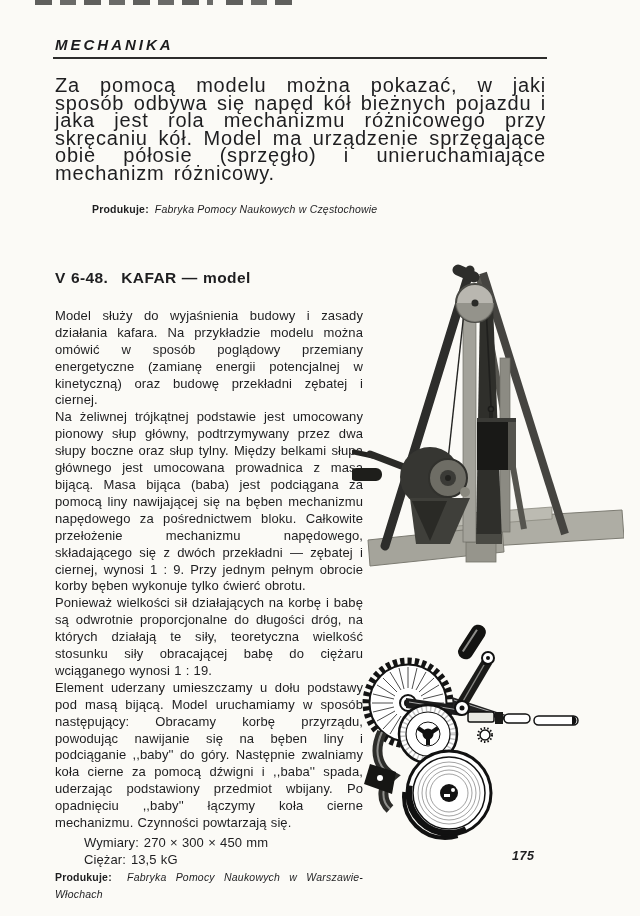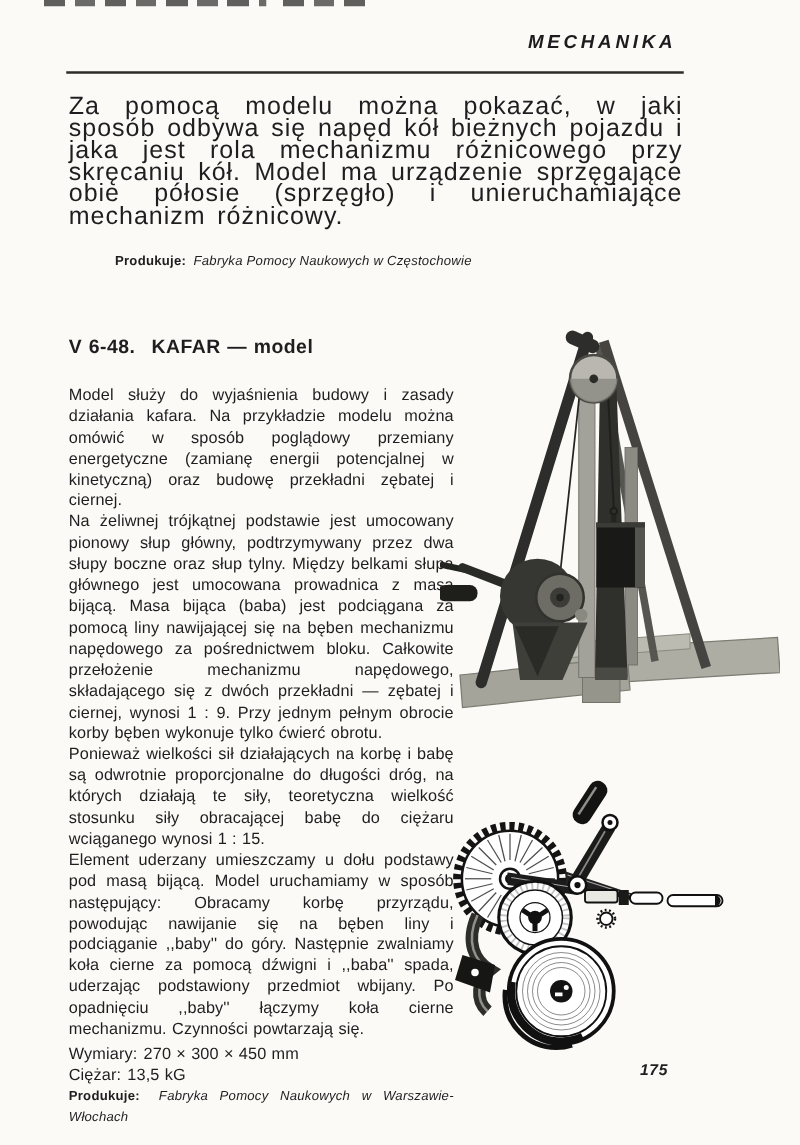--- a/index.html
+++ b/index.html
@@ -7,21 +7,21 @@
     position:relative;width:640px;height:916px;margin:0 auto;
     background:#fbfaf6;color:#1e1e20;overflow:hidden;
     font-family:"Liberation Sans", sans-serif;
   }
   
   .crop-strip{position:absolute;top:0;height:5px;
     background:repeating-linear-gradient(90deg,#5f5f5d 0 17px,rgba(0,0,0,0) 17px 25px,#6a6a68 25px 41px,rgba(0,0,0,0) 41px 49px);}
   .crop-a{left:35px;width:178px;}
   .crop-b{left:226px;width:70px;}
 
-  .running-head{position:absolute;top:25px;left:55px;width:486px;text-align:right;
+  .running-head{position:absolute;top:36px;left:55px;width:486px;
     font-style:italic;font-weight:bold;font-size:15px;letter-spacing:3px;color:#1c1c1e;}
   .head-rule{position:absolute;top:57px;left:53px;width:494px;height:2px;background:#2c2c2b;border:none;margin:0;}
 
   .intro{position:absolute;top:77px;left:55px;width:491px;
     font-size:20px;line-height:17.6px;text-align:justify;
     letter-spacing:.8px;word-spacing:3px;}
   .intro p{margin:0;}
 
   .producer{font-size:10.5px;letter-spacing:.2px;margin-left:37px;}
   .producer .plabel{font-weight:bold;margin-right:6px;}
@@ -29,21 +29,21 @@
   .producer-1{position:absolute;top:192px;left:55px;width:491px;}
 
   .left-col{position:absolute;top:270px;left:55px;width:308px;
     font-size:13px;line-height:16.9px;text-align:justify;
     letter-spacing:.1px;word-spacing:.5px;}
   .left-col h2{margin:0 0 21px 0;font-size:15.5px;font-weight:bold;letter-spacing:.4px;text-align:left;}
   .left-col h2 .code{margin-right:13px;}
   .left-col p{margin:0;}
   .spec-line{text-align:left;line-height:17.4px;}
   .spec-line .spec-label{margin-right:5px;}
-  .specs{margin-top:2px;}
+  .specs{margin-top:2px;margin-left:29px;}
   .producer-2{margin-top:12px;text-align:justify;-moz-text-align-last:justify;text-align-last:justify;}
 
   .page-num{position:absolute;top:849px;left:512px;font-weight:bold;font-style:italic;
     font-size:12.5px;letter-spacing:.5px;}
 
   .photo-fig{position:absolute;left:352px;top:246px;width:272px;height:324px;}
   .draw-fig{position:absolute;left:352px;top:604px;width:256px;height:246px;}
   svg{display:block;}
 </style>
 </head>
@@ -62,21 +62,21 @@
   <div class="intro">
     <p>Za pomocą modelu można pokazać, w jaki sposób odbywa się napęd kół bieżnych pojazdu i jaka jest rola mechanizmu różnicowego przy skręcaniu kół. Model ma urządzenie sprzęgające obie półosie (sprzęgło) i unieruchamiające mechanizm różnicowy.</p>
   </div>
 
   <p class="producer producer-1"><span class="plabel">Produkuje:</span><span class="pname">Fabryka Pomocy Naukowych w Częstochowie</span></p>
 
   <div class="left-col">
     <h2><span class="code">V 6-48.</span><span>KAFAR — model</span></h2>
     <p>Model służy do wyjaśnienia budowy i zasady działania kafara. Na przykładzie modelu można omówić w sposób poglądowy przemiany energetyczne (zamianę energii potencjalnej w kinetyczną) oraz budowę przekładni zębatej i ciernej.</p>
     <p>Na żeliwnej trójkątnej podstawie jest umocowany pionowy słup główny, podtrzymywany przez dwa słupy boczne oraz słup tylny. Między belkami słupa głównego jest umocowana prowadnica z masą bijącą. Masa bijąca (baba) jest podciągana za pomocą liny nawijającej się na bęben mechanizmu napędowego za pośrednictwem bloku. Całkowite przełożenie mechanizmu napędowego, składającego się z dwóch przekładni — zębatej i ciernej, wynosi 1 : 9. Przy jednym pełnym obrocie korby bęben wykonuje tylko ćwierć obrotu.</p>
-    <p>Ponieważ wielkości sił działających na korbę i babę są odwrotnie proporcjonalne do długości dróg, na których działają te siły, teoretyczna wielkość stosunku siły obracającej babę do ciężaru wciąganego wynosi 1 : 15.</p>
+    <p>Ponieważ wielkości sił działających na korbę i babę są odwrotnie proporcjonalne do długości dróg, na których działają te siły, teoretyczna wielkość stosunku siły obracającej babę do ciężaru wciąganego wynosi 1 : 19.</p>
     <p>Element uderzany umieszczamy u dołu podstawy pod masą bijącą. Model uruchamiamy w sposób następujący: Obracamy korbę przyrządu, powodując nawijanie się na bęben liny i podciąganie ,,baby'' do góry. Następnie zwalniamy koła cierne za pomocą dźwigni i ,,baba'' spada, uderzając podstawiony przedmiot wbijany. Po opadnięciu ,,baby'' łączymy koła cierne mechanizmu. Czynności powtarzają się.</p>
     <div class="specs">
       <p class="spec-line"><span class="spec-label">Wymiary:</span><span>270 × 300 × 450 mm</span></p>
       <p class="spec-line"><span class="spec-label">Ciężar:</span><span>13,5 kG</span></p>
     </div>
     <p class="producer producer-2"><span class="plabel">Produkuje:</span> <span class="pname">Fabryka Pomocy Naukowych w Warszawie-Włochach</span></p>
   </div>
 
   <div class="photo-fig">
     <svg width="272" height="324" viewBox="0 0 272 324" xmlns="http://www.w3.org/2000/svg">

